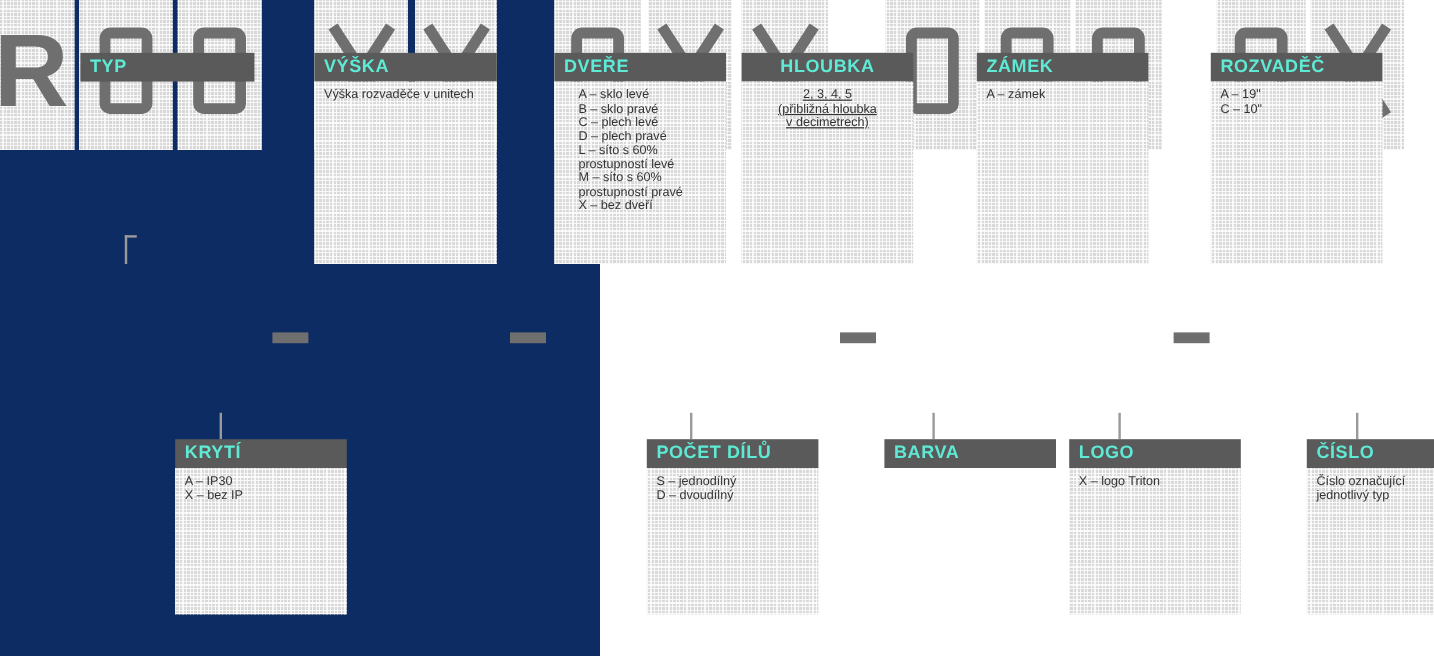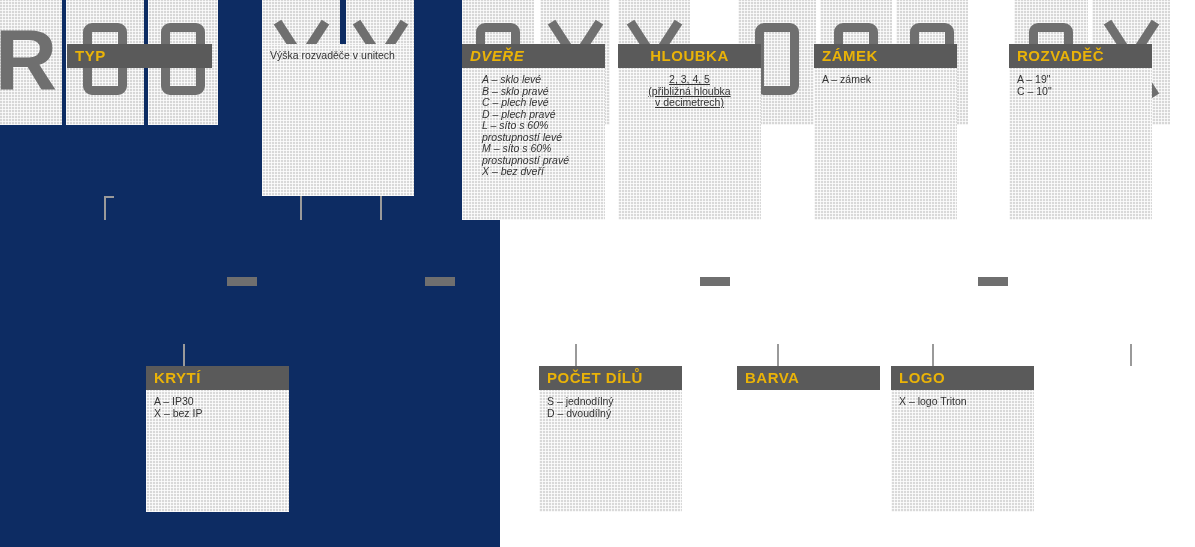--- a/index.html
+++ b/index.html
@@ -51,21 +51,21 @@
   .glyph-x:after{transform:rotate(-33deg);}
   .dash{
     position:absolute;top:219px;height:125px;
     display:flex;align-items:center;justify-content:center;
   }
   .dash i{display:block;width:30px;height:9px;background:#6f6f6f;}
 
   
   .box{position:absolute;}
   .box .hdr{
-    background:#5a5a5a;color:#eab308;
+    background:#5a5a5a;color:#5eead4;
     font-size:15px;font-weight:bold;
     letter-spacing:.5px;
     padding:4px 8px 5px 8px;
     box-sizing:border-box;
     height:24px;
     line-height:16px;
   }
   .box .body{
     background:#d9d9d9;
     background-image:
@@ -154,24 +154,25 @@
   <div class="leader lv" style="left:575px;top:344px;height:22px;"></div>
   <div class="leader lv" style="left:777px;top:344px;height:22px;"></div>
   <div class="leader lv" style="left:932px;top:344px;height:22px;"></div>
   <div class="leader lv" style="left:1130px;top:344px;height:22px;"></div>
 
   <div class="box" style="left:67px;top:44px;width:145px;">
     <div class="hdr">TYP</div>
   </div>
 
   <div class="box" style="left:262px;top:44px;width:152px;">
+    <div class="hdr">VÝŠKA</div>
     <div class="body" style="height:152px;">Výška rozvaděče v unitech</div>
   </div>
 
-  <div class="box" style="left:462px;top:44px;width:143px;font-style:italic;">
+  <div class="box" style="left:462px;top:44px;width:143px;">
     <div class="hdr">DVEŘE</div>
     <div class="body" style="height:152px;padding-left:20px;">A  –  sklo levé
 B  –  sklo pravé
 C  –  plech levé
 D  –  plech pravé
 L  –  síto s 60%
        prostupností levé
 M –  síto s 60%
        prostupností pravé
 X  –  bez dveří</div>
@@ -209,13 +210,18 @@
 
   <div class="box" style="left:737px;top:366px;width:143px;">
     <div class="hdr">BARVA</div>
   </div>
 
   <div class="box" style="left:891px;top:366px;width:143px;">
     <div class="hdr">LOGO</div>
     <div class="body" style="height:122px;">X  –  logo Triton</div>
   </div>
 
+  <div class="box" style="left:1089px;top:366px;width:106px;">
+    <div class="hdr">ČÍSLO</div>
+    <div class="body" style="height:122px;">Číslo označující
+jednotlivý typ</div>
+  </div>
 </div>
 
 </body></html>

